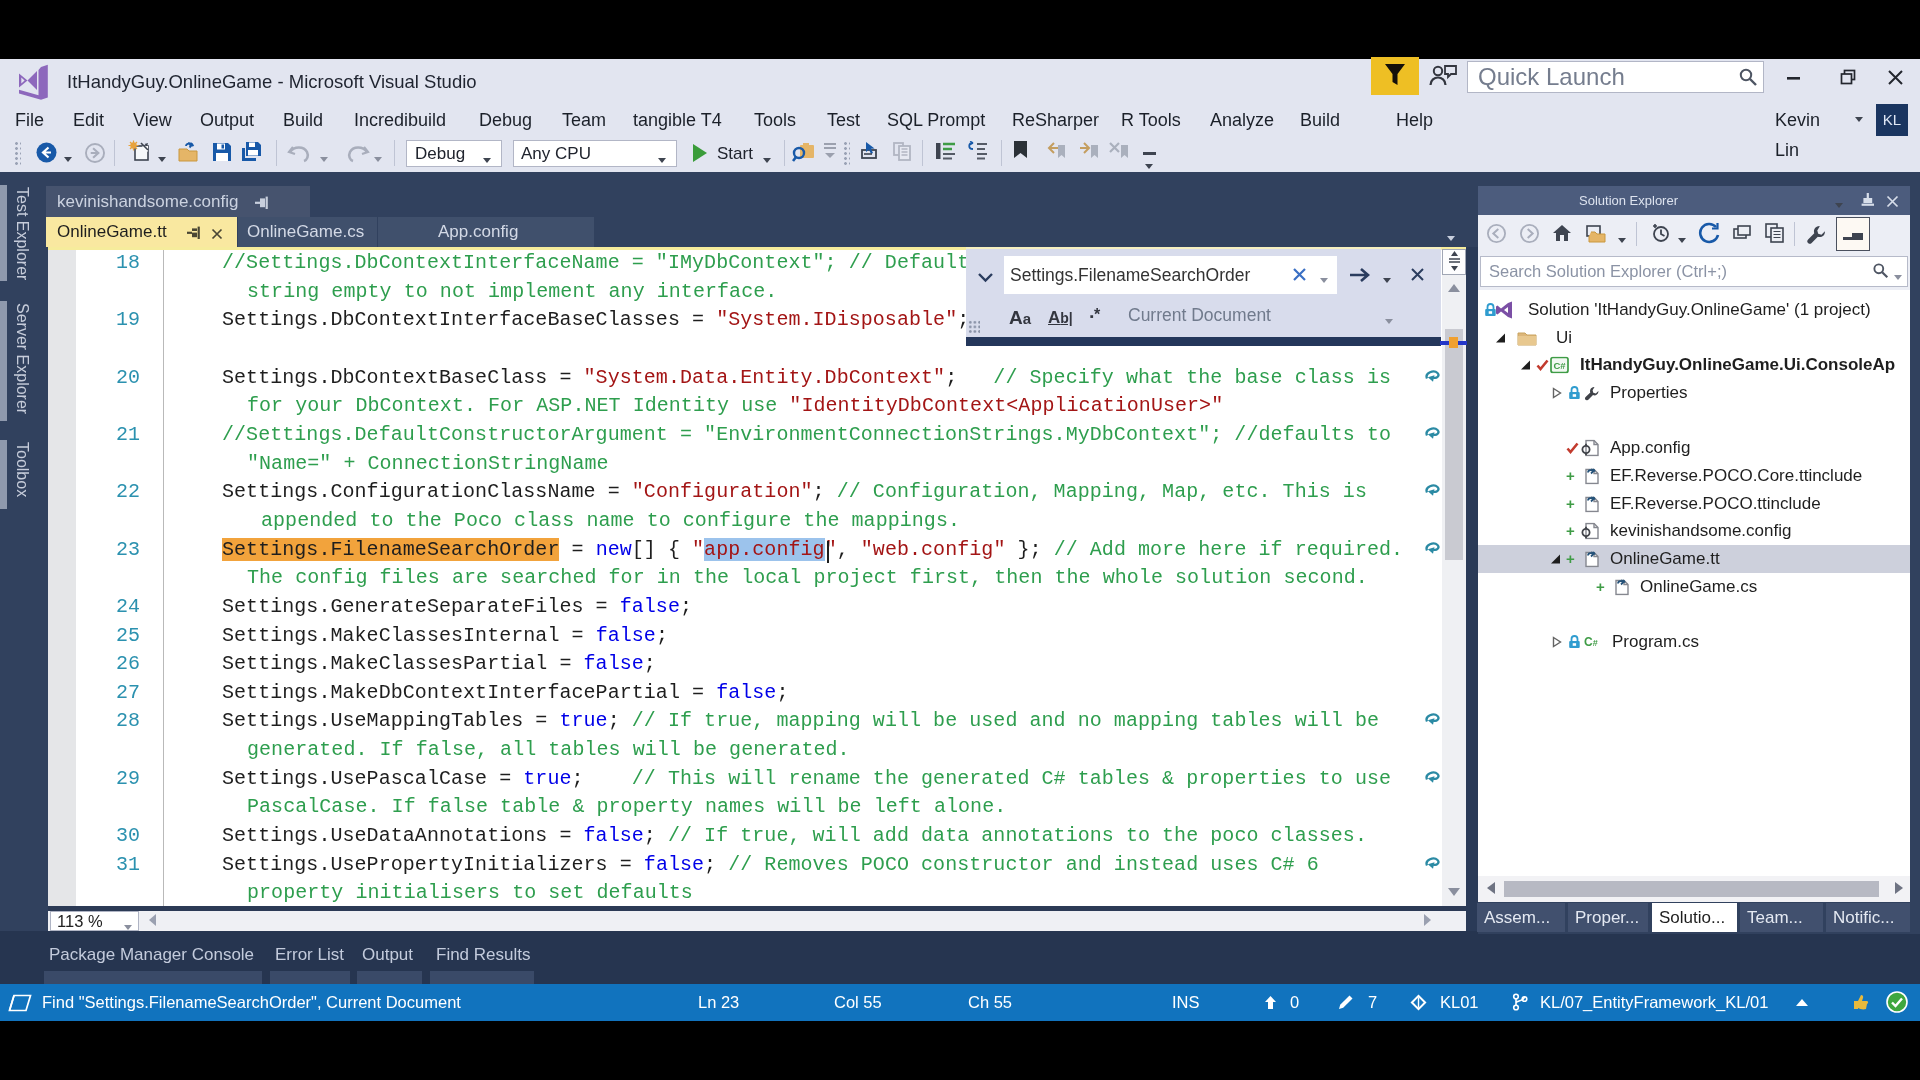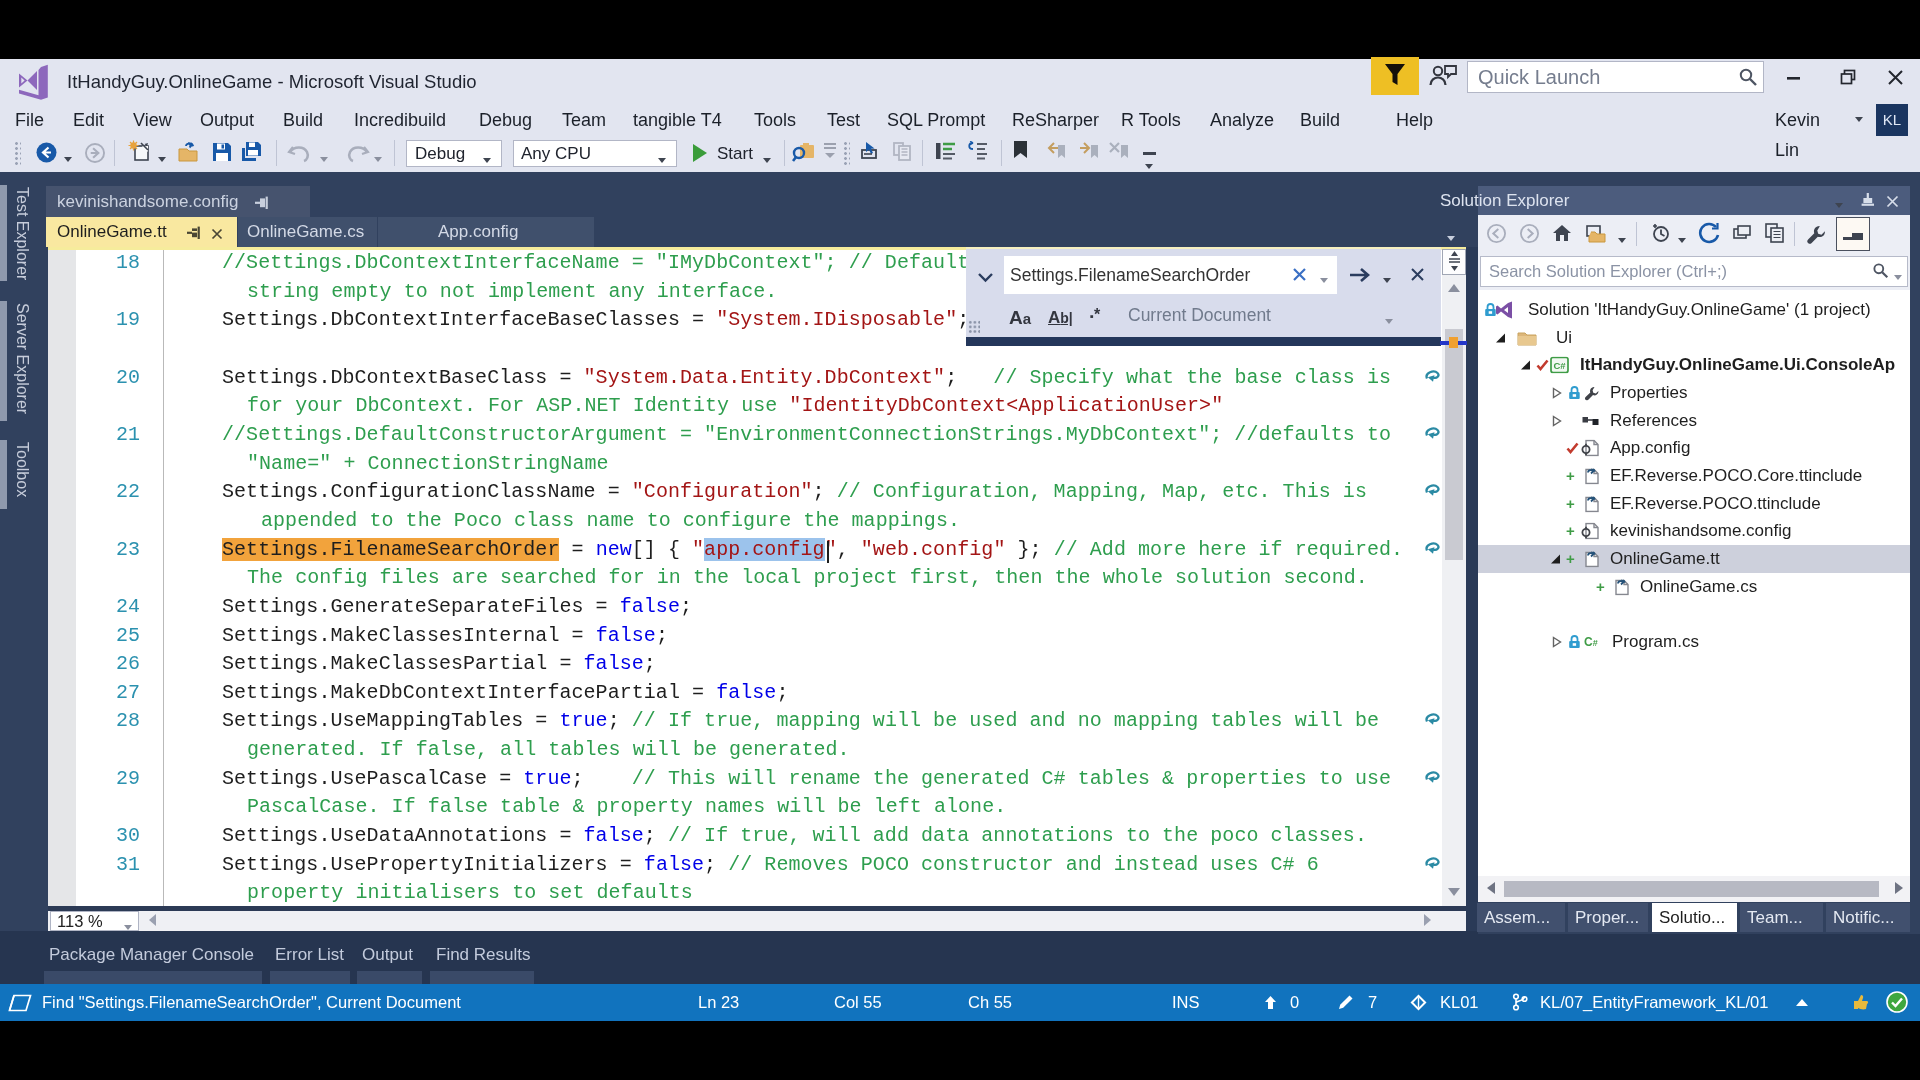--- a/index.html
+++ b/index.html
@@ -39,21 +39,21 @@
 <div class="abs" style="left:1371px;top:57px;width:48px;height:38px;background:#eebf24"></div>
 <div class="abs" style="left:1383px;top:62px"><svg width="24" height="26" viewBox="0 0 24 26">
         <path d="M2 2 H22 L14.5 12 V23 L9.5 20 V12 Z" fill="#14100a"></path>
       </svg></div>
 <div class="abs" style="left:1428px;top:63px"><svg width="30" height="26" viewBox="0 0 30 26">
         <circle cx="10" cy="8" r="4.2" fill="none" stroke="#33363f" stroke-width="2"></circle>
         <path d="M2.5 22 c0-5 4-7.5 7.5-7.5 s7.5 2.5 7.5 7.5" fill="none" stroke="#33363f" stroke-width="2.2"></path>
         <path d="M17 3 h11 v8 h-5 l-3 3 v-3 h-3 z" fill="none" stroke="#33363f" stroke-width="1.8"></path>
       </svg></div>
 <div class="abs" style="left:1467px;top:61px;width:297px;height:32px;background:#fff;border:1px solid #b2b6c6"></div>
-<div class="abs" style="left:1478px;top:62px;height:30px;line-height:30px;font-size:20px;color:#757d8e">Quick Launch</div>
+<div class="abs" style="left:1478px;top:62px;height:30px;line-height:30px;font-size:24px;color:#757d8e">Quick Launch</div>
 <div class="abs" style="left:1738px;top:67px"><svg width="20" height="20" viewBox="0 0 20 20">
         <circle cx="8" cy="8" r="5.2" fill="none" stroke="#4e5563" stroke-width="2"></circle>
         <path d="M12 12 L18 18" stroke="#4e5563" stroke-width="2.4"></path>
       </svg></div>
 <div class="abs" style="left:1786px;top:70px"><svg width="15" height="15" viewBox="0 0 15 15">
         <rect x="1" y="7" width="13" height="2.6" fill="#23262e"></rect>
       </svg></div>
 <div class="abs" style="left:1840px;top:69px"><svg width="16" height="16" viewBox="0 0 16 16">
         <rect x="4.5" y="1.5" width="10" height="9" fill="#e2e5f0" stroke="#23262e" stroke-width="1.7"></rect>
         <rect x="1.5" y="5" width="10" height="9.5" fill="#e2e5f0" stroke="#23262e" stroke-width="1.7"></rect>
@@ -355,21 +355,21 @@
 <span class="bt-tab" style="left:226px">Error List</span>
 <span class="bt-tab" style="left:313px">Output</span>
 <span class="bt-tab" style="left:387px">Find Results</span>
 </div>
 <div class="abs" style="left:44px;top:971px;width:218px;height:13px;background:#3a4a68"></div>
 <div class="abs" style="left:270px;top:971px;width:80px;height:13px;background:#3a4a68"></div>
 <div class="abs" style="left:357px;top:971px;width:65px;height:13px;background:#3a4a68"></div>
 <div class="abs" style="left:430px;top:971px;width:104px;height:13px;background:#3a4a68"></div>
 
 <div class="abs" style="left:1478px;top:186px;width:432px;height:29px;background:#4c5c7d"></div>
-<div class="abs" style="left:1440px;top:186px;height:29px;line-height:29px;font-size:17px;color:#dde3ef">Solution Explorer</div>
+<div class="abs" style="left:1579px;top:186px;height:29px;line-height:29px;font-size:13px;color:#dde3ef">Solution Explorer</div>
 <div class="abs" style="left:1835px;top:196px;border-top-color:#d7deea"><div class="caret"></div></div>
 <div class="abs" style="left:1860px;top:192px"><svg width="15" height="15" viewBox="0 0 15 15">
         <rect x="6.7" y="1" width="2.2" height="6" fill="#d7deea"></rect>
         <rect x="3.4" y="6" width="8.8" height="5" fill="#d7deea"></rect>
         <rect x="1.6" y="11.6" width="12.4" height="2.2" fill="#d7deea"></rect>
       </svg></div>
 <div class="abs" style="left:1886px;top:194px"><svg width="13" height="13" viewBox="0 0 13 13">
         <path d="M1.5 1.5 L11.5 11.5 M11.5 1.5 L1.5 11.5" stroke="#d7deea" stroke-width="1.7"></path>
       </svg></div>
 
@@ -473,31 +473,20 @@
             </svg></span>
           <span class="ti " style="left:90px"><svg width="13" height="14" viewBox="0 0 13 14">
               <rect x="1.2" y="6" width="10.5" height="7" rx="1" fill="#2f9ccf"></rect>
               <path d="M3.5 6 V4 a3 3 0 0 1 6 0 V6" fill="none" stroke="#2f9ccf" stroke-width="1.8"></path>
               <rect x="4.7" y="8.2" width="3.4" height="2.6" fill="#fff"></rect>
             </svg></span>
           <span class="ti " style="left:106px"><svg width="16" height="15" viewBox="0 0 16 15">
               <path d="M10.5 1.5 a4 4 0 0 0 -4.2 5.4 L1.6 11.6 a1.9 1.9 0 0 0 2.7 2.7 L9 9.6 a4 4 0 0 0 5.4 -4.2 l-2.6 2.6 -2.5 -0.7 -0.7 -2.5 z" fill="#404349"></path>
             </svg></span>
           <span class="tt" style="left:132px">Properties</span>
-        </div>
-<div class="trow" style="top:406.8px">
-          <span class="ti " style="left:74px"><svg width="10" height="12" viewBox="0 0 10 12">
-              <path d="M1.5 1.5 L8.5 6 L1.5 10.5 Z" fill="none" stroke="#646464" stroke-width="1.4"></path>
-            </svg></span>
-          <span class="ti " style="left:104px"><svg width="17" height="12" viewBox="0 0 17 12">
-              <rect x="0.5" y="2" width="5.5" height="5.5" fill="#3a3d44"></rect>
-              <rect x="10.5" y="4" width="6" height="6" fill="#1f2228"></rect>
-              <path d="M6 5 h5" stroke="#3a3d44" stroke-width="1.6"></path>
-            </svg></span>
-          <span class="tt" style="left:132px">References</span>
         </div>
 <div class="trow" style="top:434.5px">
           <span class="ti " style="left:88px"><svg width="13" height="12" viewBox="0 0 13 12">
               <path d="M1.5 6.5 L4.5 10 L11.5 1.5" fill="none" stroke="#c23b2e" stroke-width="2.6"></path>
             </svg></span>
           <span class="ti " style="left:103px"><svg width="18" height="17" viewBox="0 0 18 17">
               <path d="M5 1 h8 l4 4 v11 H5 z" fill="#fff" stroke="#85878f" stroke-width="1.4"></path>
               <path d="M13 1 v4 h4" fill="none" stroke="#85878f" stroke-width="1.4"></path>
               <circle cx="5" cy="10" r="3.6" fill="none" stroke="#404349" stroke-width="1.8"></circle>
               <path d="M5 6.4 v-2.2 M5 13.6 v2.2" stroke="#404349" stroke-width="1.8"></path>

